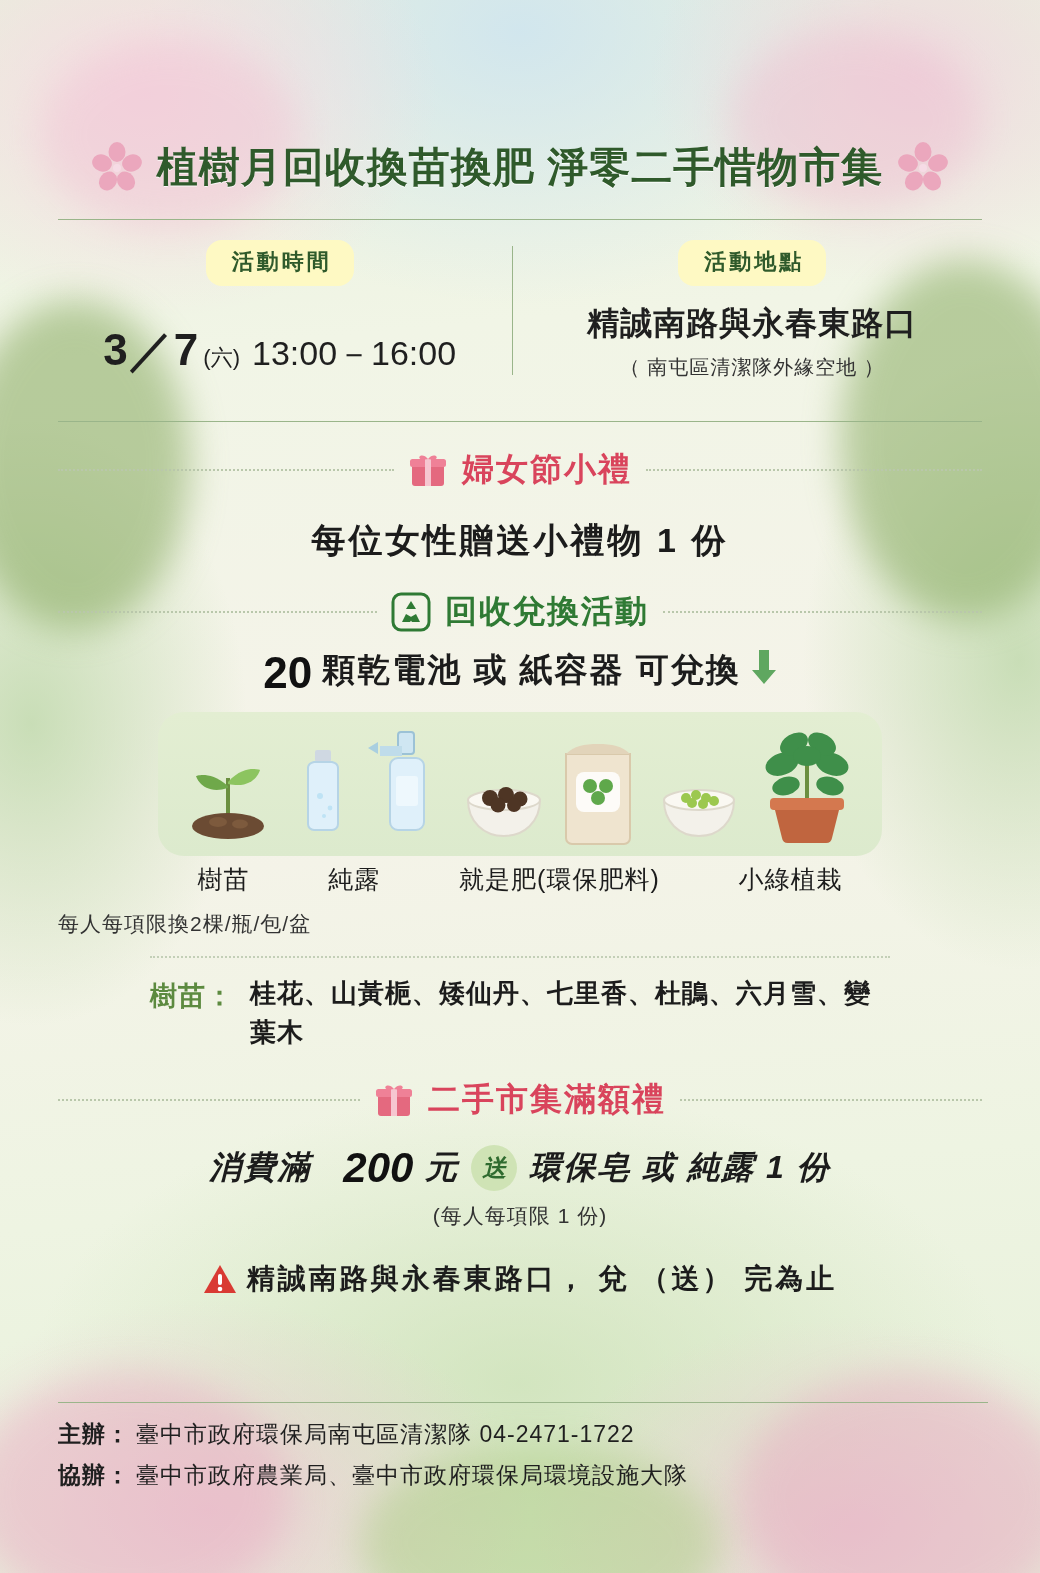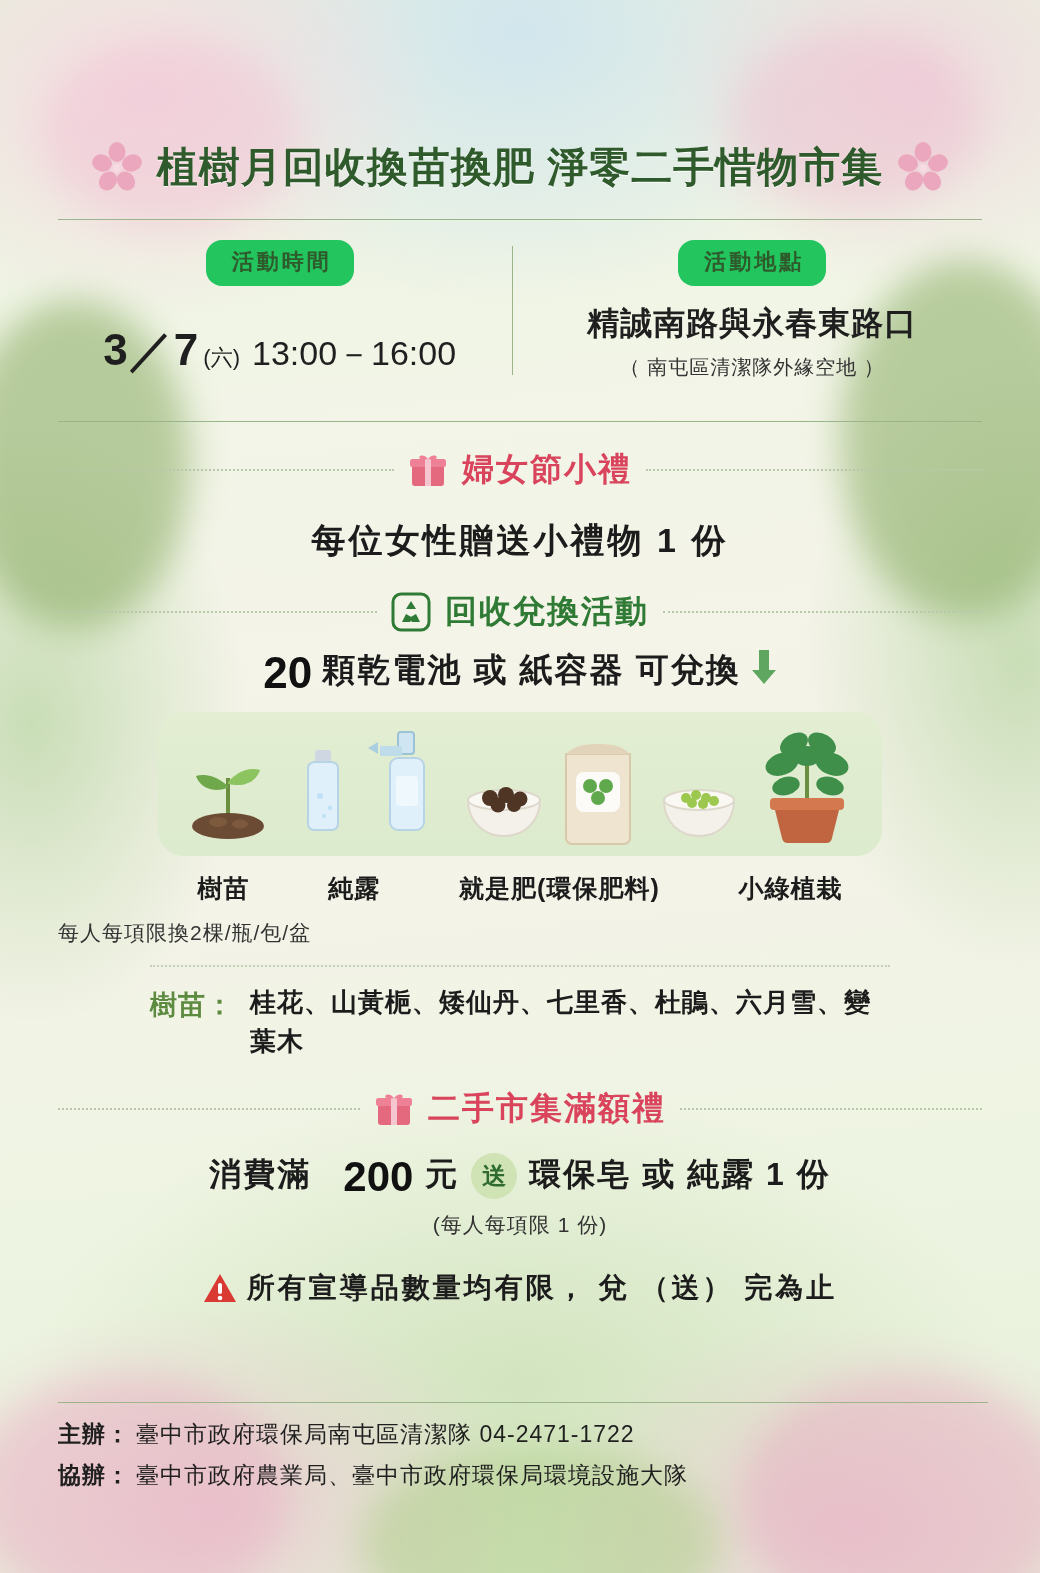--- a/index.html
+++ b/index.html
@@ -53,21 +53,21 @@
   }
 
   
   .info-band {
     display: flex; align-items: stretch; padding: 20px 0 16px 0;
   }
   .info-col { flex: 1; display: flex; flex-direction: column; align-items: center; }
   .info-col.left { flex: 0 0 48%; }
   .divider-v { width: 1px; background: #9ab58a; margin: 6px 10px 6px 10px; }
   .pill {
-    background: #22c55e; color: #2f5a2b; font-weight: bold;
+    background: #fef9c3; color: #2f5a2b; font-weight: bold;
     font-size: 22px; letter-spacing: 3px;
     border-radius: 16px; padding: 7px 22px 9px 26px;
   }
   .time-line {
     display: flex; align-items: baseline; gap: 4px;
     margin-top: 14px; color: #1f1f1f;
   }
   .time-date { font-size: 44px; font-weight: bold; letter-spacing: 1px; }
   .time-day  { font-size: 22px; }
   .time-hours{ font-size: 34px; margin-left: 8px; letter-spacing: 0px; margin-top: 31px; }
@@ -108,38 +108,38 @@
     width: 724px;
     background: linear-gradient(180deg, #e3eed2 0%, #dceacd 100%);
     border-radius: 26px;
     padding: 16px 10px 10px 10px;
     display: flex; align-items: flex-end; justify-content: space-around;
   }
   .item { display: flex; flex-direction: column; align-items: center; }
   .item .art { height: 108px; display: flex; align-items: flex-end; }
   .pair { display: flex; align-items: flex-end; gap: 10px; }
   .labels {
-    width: 724px; margin: 16px auto 0 auto;
+    width: 724px; margin: 7px auto 0 auto;
     display: flex; justify-content: space-around;
-    font-size: 25px; font-weight: bold; color: #1c1c1c; letter-spacing: 1px;
+    font-size: 25px; font-weight: normal; color: #1c1c1c; letter-spacing: 1px;
   }
   .note-small { text-align: left; font-size: 21px; color: #333; margin-top: 14px; letter-spacing: 1px; }
 
   .sap-row {
     display: flex; align-items: flex-start; gap: 16px;
     margin: 18px auto 0 auto; width: 740px;
     border-top: 2px dotted #c3cfb7; padding-top: 16px;
   }
   .sap-label { font-size: 27px; font-weight: bold; color: #5c8a3f; white-space: nowrap; padding-top: 4px; letter-spacing: 1px;}
   .sap-list { font-size: 26px; font-weight: bold; color: #1c1c1c; line-height: 1.5; letter-spacing: 1px;}
 
   
   .spend-line {
-    display: flex; justify-content: center;
-    gap: 12px; margin-top: 22px;
+    display: flex; align-items: center; justify-content: center;
+    gap: 12px; margin-top: 22px; font-style: italic;
   }
   .spend-text { font-size: 32px; font-weight: bold; color: #1c1c1c; letter-spacing: 2px; }
   .spend-num  { font-size: 42px; font-weight: bold; color: #111; margin-left: 20px; }
   .send-badge {
     width: 46px; height: 46px; border-radius: 50%;
     background: #cfe3b5; color: #2f6b2f; font-size: 24px; font-weight: bold;
     display: flex; align-items: center; justify-content: center;
   }
   .limit-note { text-align: center; font-size: 21px; color: #333; margin-top: 10px; letter-spacing: 1px; }
 
@@ -397,21 +397,21 @@
   <div class="limit-note">(每人每項限 1 份)</div>
 
   <div class="warn-line">
     <span class="warn-icon">
       <svg viewBox="0 0 34 30" width="34" height="30">
         <path d="M17 1l16 28H1z" fill="#d93a33"></path>
         <rect x="15" y="10" width="4" height="11" rx="2" fill="#fff"></rect>
         <circle cx="17" cy="25" r="2.3" fill="#fff"></circle>
       </svg>
     </span>
-    <span class="warn-text">所有宣導品數量均有限， 兌 （送） 完為止</span>
+    <span class="warn-text">精誠南路與永春東路口， 兌 （送） 完為止</span>
   </div>
 
 </div>
 
 <div class="footer">
   <div class="rule"></div>
   <div class="f-row">
     <span class="f-key">主辦：</span>
     <span>臺中市政府環保局南屯區清潔隊  04-2471-1722</span>
   </div>

